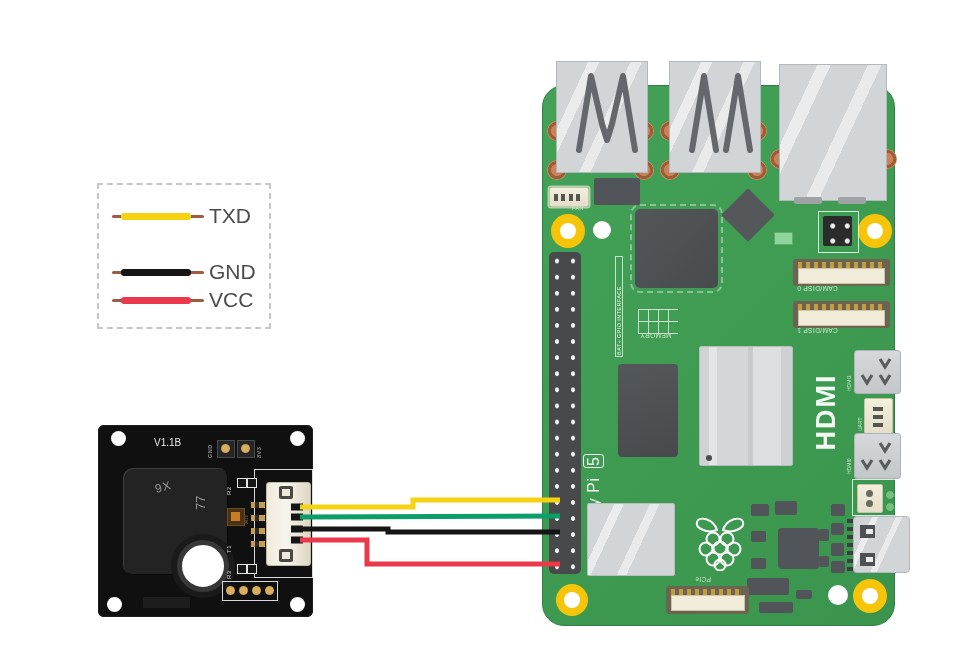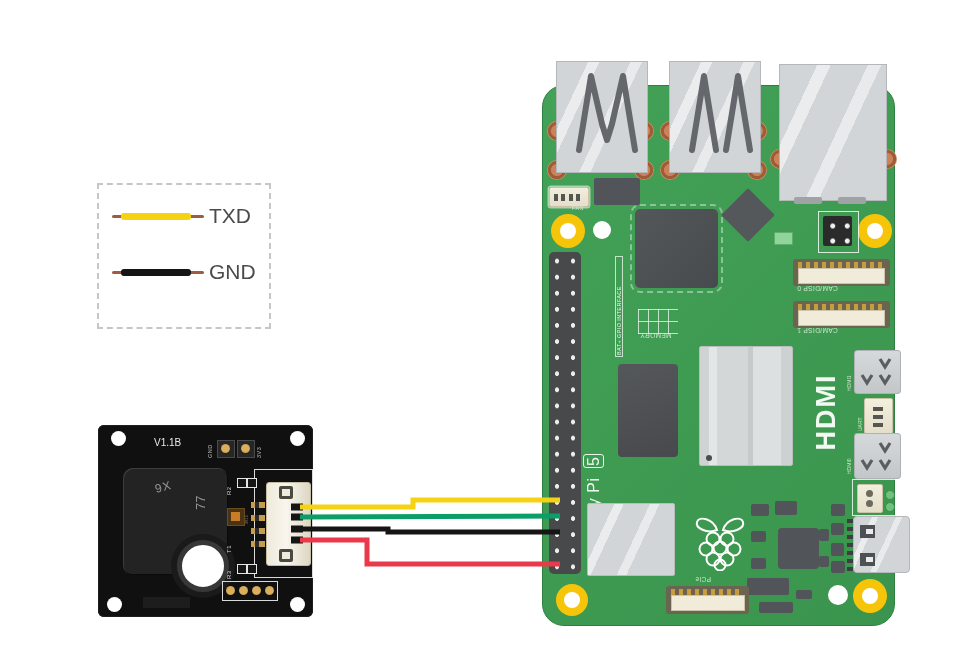--- a/index.html
+++ b/index.html
@@ -77,20 +77,25 @@
     <div class="lg-row" style="top:17px">
       <div class="lg-stub"></div>
       <div class="lg-seg" style="background-color: rgb(245, 211, 18);"></div>
       <div class="lg-label">TXD</div>
     </div>
     <div class="lg-row" style="top:73px">
       <div class="lg-stub"></div>
       <div class="lg-seg" style="background-color: rgb(21, 21, 21);"></div>
       <div class="lg-label">GND</div>
     </div>
+    <div class="lg-row" style="top:101px">
+      <div class="lg-stub"></div>
+      <div class="lg-seg" style="background-color: rgb(233, 57, 74);"></div>
+      <div class="lg-label">VCC</div>
+    </div>
   </div>
 
   <div class="abs" id="pi">
 
     <div class="copper" style="left:4px;top:35px"></div>
     <div class="copper" style="left:91px;top:35px"></div>
     <div class="copper" style="left:4px;top:74px"></div>
     <div class="copper" style="left:91px;top:74px"></div>
     <div class="copper" style="left:117px;top:35px"></div>
     <div class="copper" style="left:204px;top:35px"></div>

